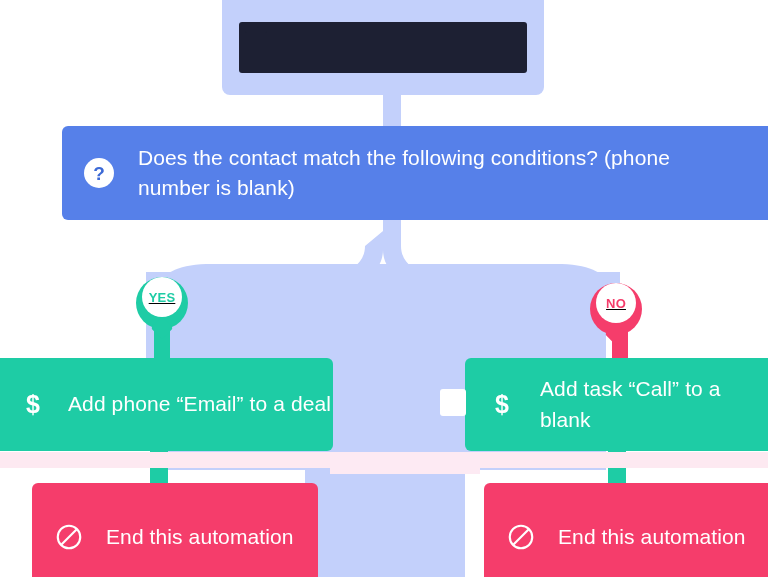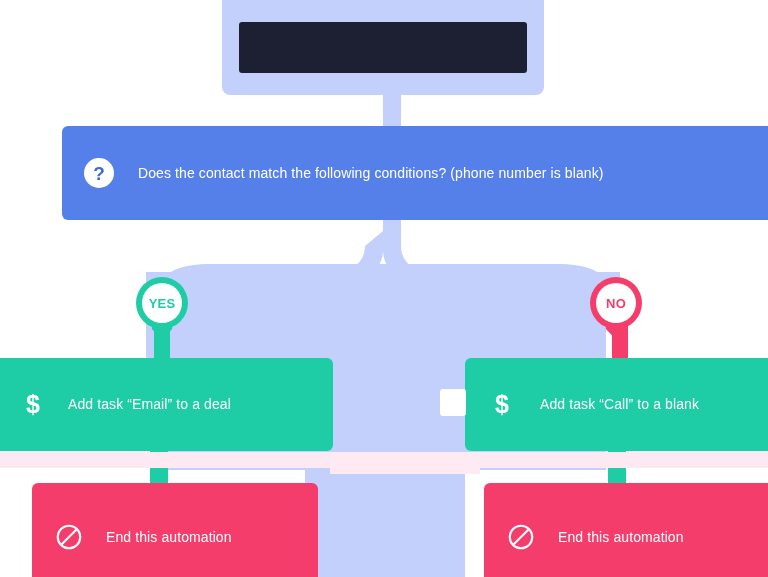--- a/index.html
+++ b/index.html
@@ -35,21 +35,21 @@
   }
   .node-icon {
     flex: 0 0 auto;
     display: flex;
     align-items: center;
     justify-content: center;
     color: #ffffff;
   }
   .node-label {
     color: #ffffff;
-    font-size: 14px;
+    font-size: 21px;
     line-height: 1.45;
     font-weight: 500;
     letter-spacing: .1px;
   }
 
   
   .trigger {
     left: 222px;
     top: 0px;
     width: 322px;
@@ -103,24 +103,25 @@
   }
   .condition .node-label { max-width: 552px; }
 
   
   .badge {
     position: absolute;
     width: 52px;
     height: 52px;
     border-radius: 50%;
     display: flex;
-    align-items: center;
+    align-items: flex-start;
     justify-content: center;
     z-index: 5;
     box-sizing: border-box;
+    text-decoration: underline;
   }
   .badge .pin {
     position: absolute;
     left: 50%;
     bottom: -7px;
     width: 16px;
     height: 16px;
     transform: translateX(-50%) rotate(45deg);
     border-radius: 3px;
     z-index: -1;
@@ -130,21 +131,21 @@
     border-radius: 50%;
     background: #ffffff;
     display: flex; align-items: center; justify-content: center;
     font-size: 13px;
     font-weight: 700;
     letter-spacing: .2px;
   }
   .badge-yes { left: 136px; top: 277px; background: #1ecca5; }
   .badge-yes .pin { background: #1ecca5; }
   .badge-yes .inner { color: #1ecca5; }
-  .badge-no  { left: 590px; top: 277px; background: #f53d6b; }
+  .badge-no  { left: 590px; top: 283px; background: #f53d6b; }
   .badge-no .pin { background: #f53d6b; }
   .badge-no .inner { color: #f53d6b; }
 
   
   .action {
     top: 358px;
     height: 93px;
     background: #1ecca5;
   }
   .action-left  { left: 0px;   width: 333px; border-radius: 0 6px 6px 0; padding-left: 20px; }
@@ -225,21 +226,21 @@
     <span class="inner">YES</span>
   </div>
 
   <div class="badge badge-no">
     <span class="pin"></span>
     <span class="inner">NO</span>
   </div>
 
   <div class="node action action-left">
     <span class="node-icon">$</span>
-    <span class="node-label">Add task “Email” to a deal</span>
+    <span class="node-label">Add phone “Email” to a deal</span>
   </div>
 
   <div class="notch"></div>
 
   <div class="node action action-right">
     <span class="node-icon">$</span>
     <span class="node-label">Add task “Call” to a blank</span>
   </div>
 
   <div class="node end end-left">

